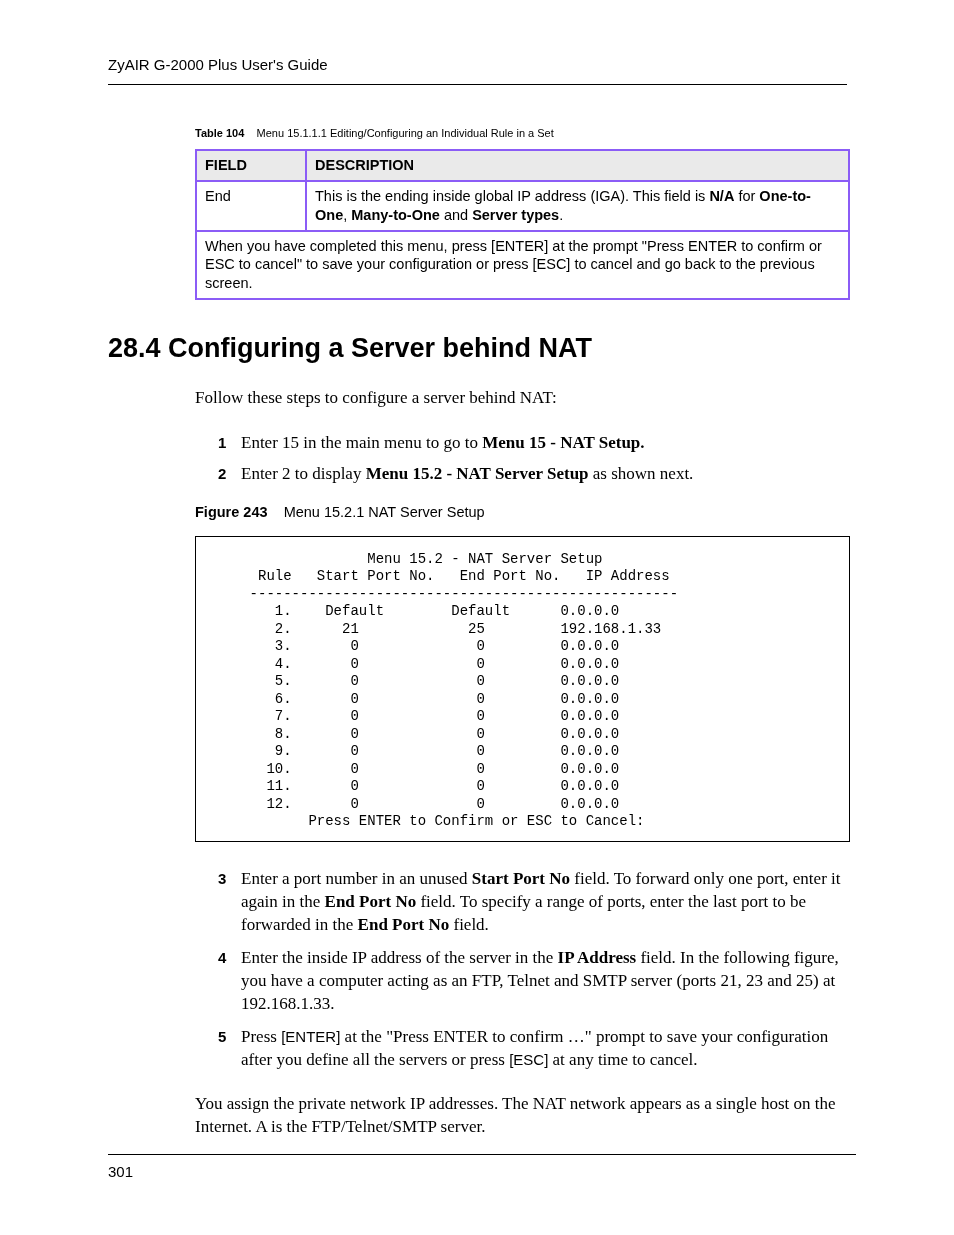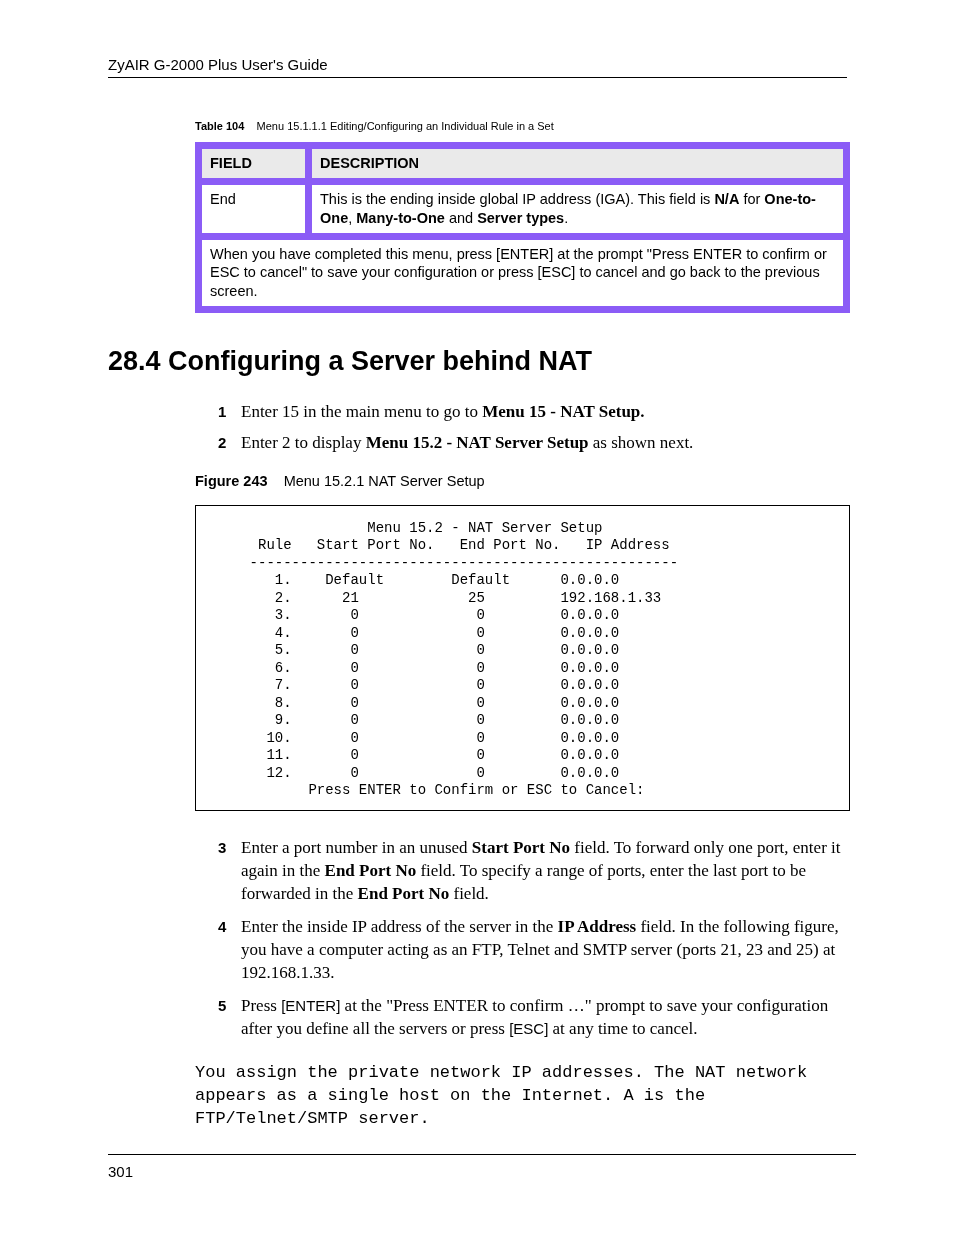--- a/index.html
+++ b/index.html
@@ -11,38 +11,38 @@
       color: #000;
       position: relative;
     }
     .page {
       padding: 56px 107px 0 108px;
     }
     .header-line {
       display: flex;
       justify-content: space-between;
       font-size: 15px;
-      padding-bottom: 4px;
+      padding-bottom: 11px;
       border-bottom: 1px solid #000;
     }
     .table-caption {
       margin-top: 42px;
       margin-left: 87px;
       font-size: 11px;
     }
     .table-caption .bold { font-weight: bold; }
     .tbl {
       margin-top: 10px;
       margin-left: 87px;
       border-collapse: collapse;
       width: 655px;
       font-size: 14.5px;
     }
     .tbl th, .tbl td {
-      border: 7px solid #8b5cf6;
+      border: 2px solid #8b5cf6;
       padding: 5px 8px;
       text-align: left;
       vertical-align: top;
       line-height: 1.3;
     }
     .tbl th {
       background: #eaeaea;
       font-weight: bold;
     }
     .tbl .footnote td {
@@ -117,21 +117,21 @@
       left: -5px;
       font-family: Arial, sans-serif;
       font-weight: bold;
       font-size: 15px;
       top: 1px;
     }
     .b { font-weight: bold; }
     .closing {
       margin-top: 22px;
       margin-left: 87px;
-      font-family: Liberation Mono, monospace;
+      font-family: Liberation Serif, serif;
       font-size: 17px;
       line-height: 1.35;
       max-width: 660px;
     }
     .footer {
       position: absolute;
       bottom: 55px;
       left: 108px;
       right: 98px;
       border-top: 1px solid #000;
@@ -170,20 +170,21 @@
       </td>
     </tr>
     <tr class="footnote">
       <td colspan="2">When you have completed this menu, press [ENTER] at the prompt "Press ENTER to confirm or ESC to cancel" to save your configuration or press [ESC] to cancel and go back to the previous screen.</td>
     </tr>
   </tbody>
     </table>
 
   <h2 class="section-title">28.4  Configuring a Server behind NAT</h2>
 
+  <p class="intro">Follow these steps to configure a server behind NAT:</p>
 
   <ul class="ol-steps">
     <li>
       <span class="num">1</span>
       <span>Enter 15 in the main menu to go to </span><span class="b">Menu 15 - NAT Setup.</span>
     </li>
     <li>
       <span class="num">2</span>
       <span>Enter 2 to display </span><span class="b">Menu 15.2 - NAT Server Setup</span><span> as shown next.</span>
     </li>

